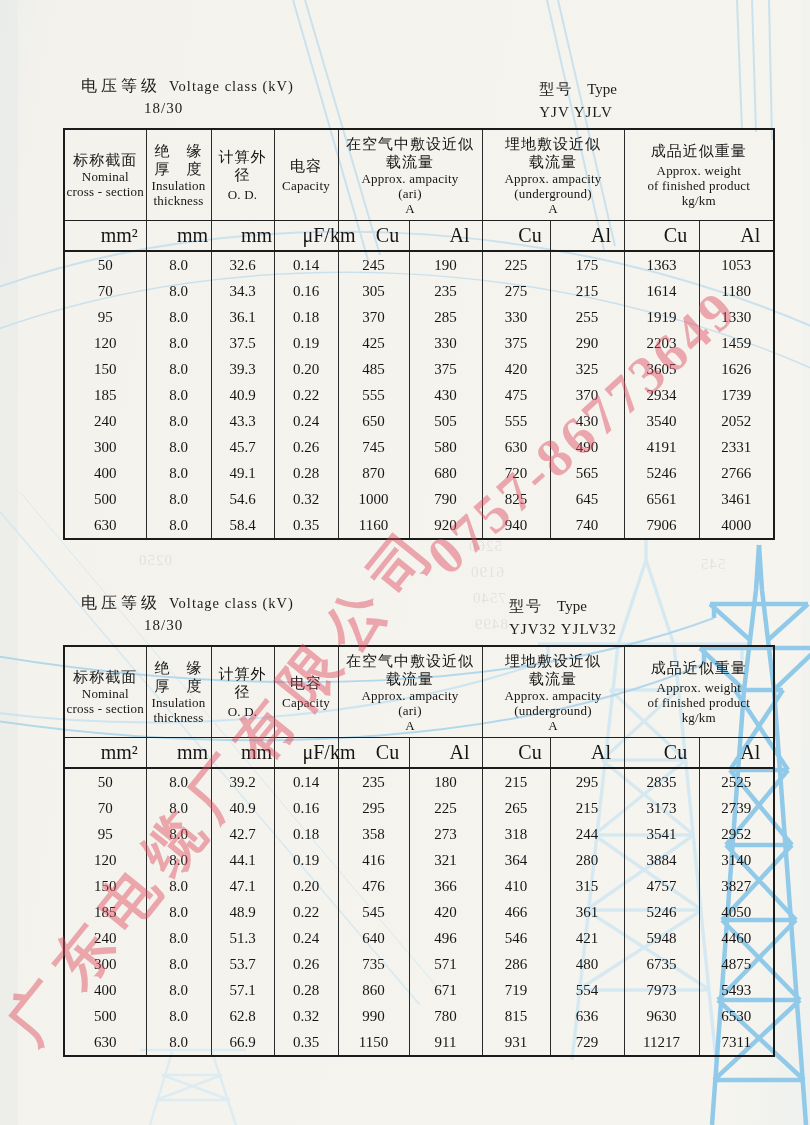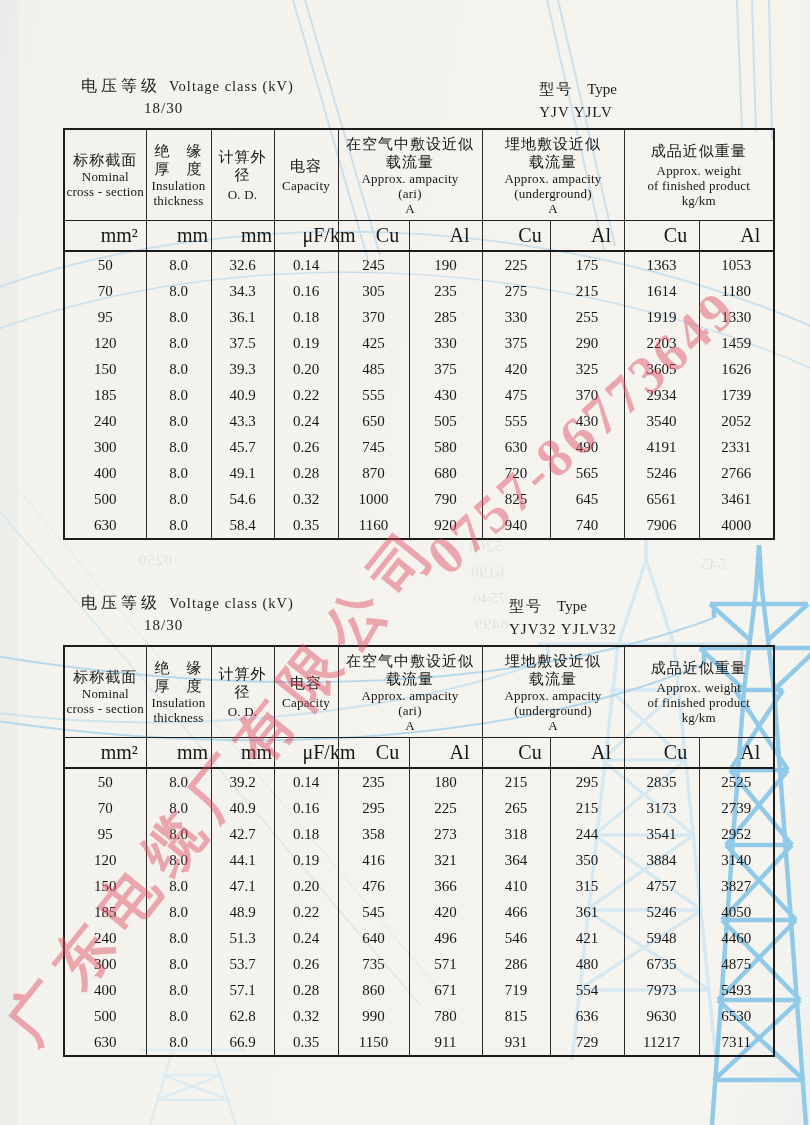--- a/index.html
+++ b/index.html
@@ -495,21 +495,21 @@
             <td>2952</td>
           </tr>
           <tr>
             <td>120</td>
             <td>8.0</td>
             <td>44.1</td>
             <td>0.19</td>
             <td class="gb">416</td>
             <td>321</td>
             <td class="gb">364</td>
-            <td>350</td>
+            <td>280</td>
             <td class="gb">3884</td>
             <td>3140</td>
           </tr>
           <tr>
             <td>150</td>
             <td>8.0</td>
             <td>47.1</td>
             <td>0.20</td>
             <td class="gb">476</td>
             <td>366</td>

